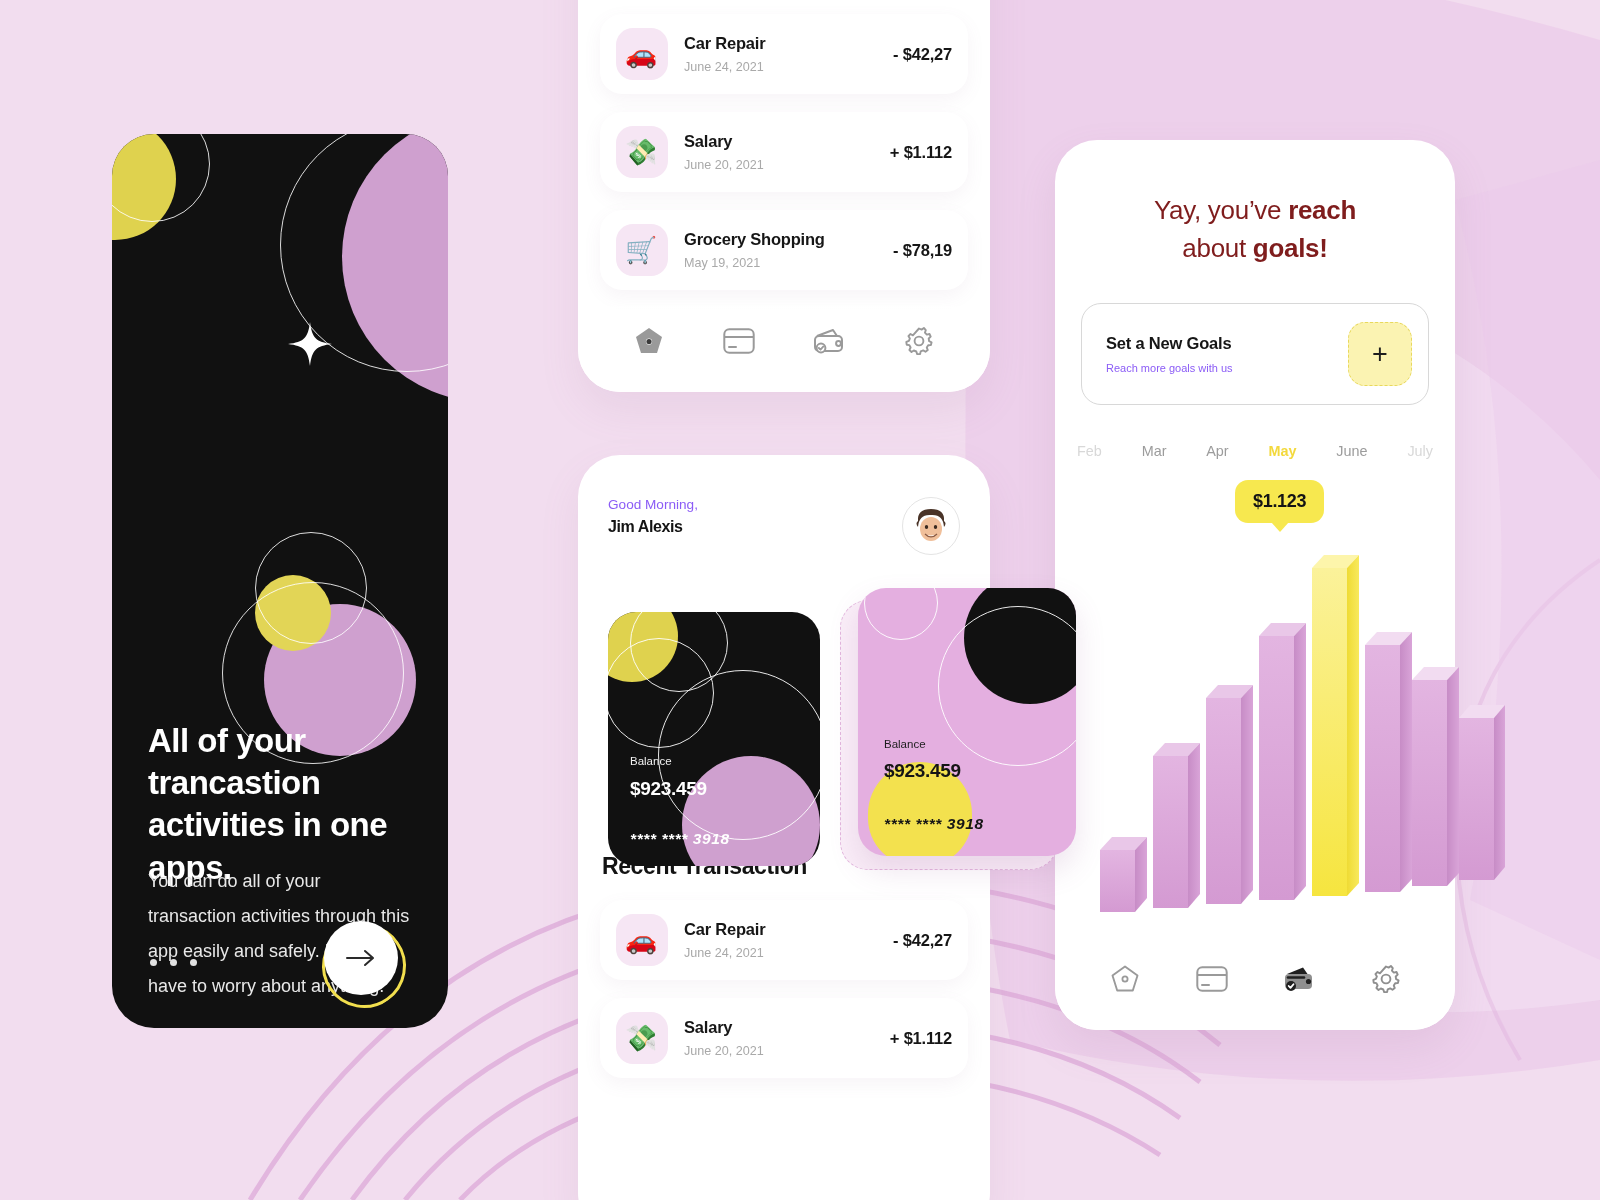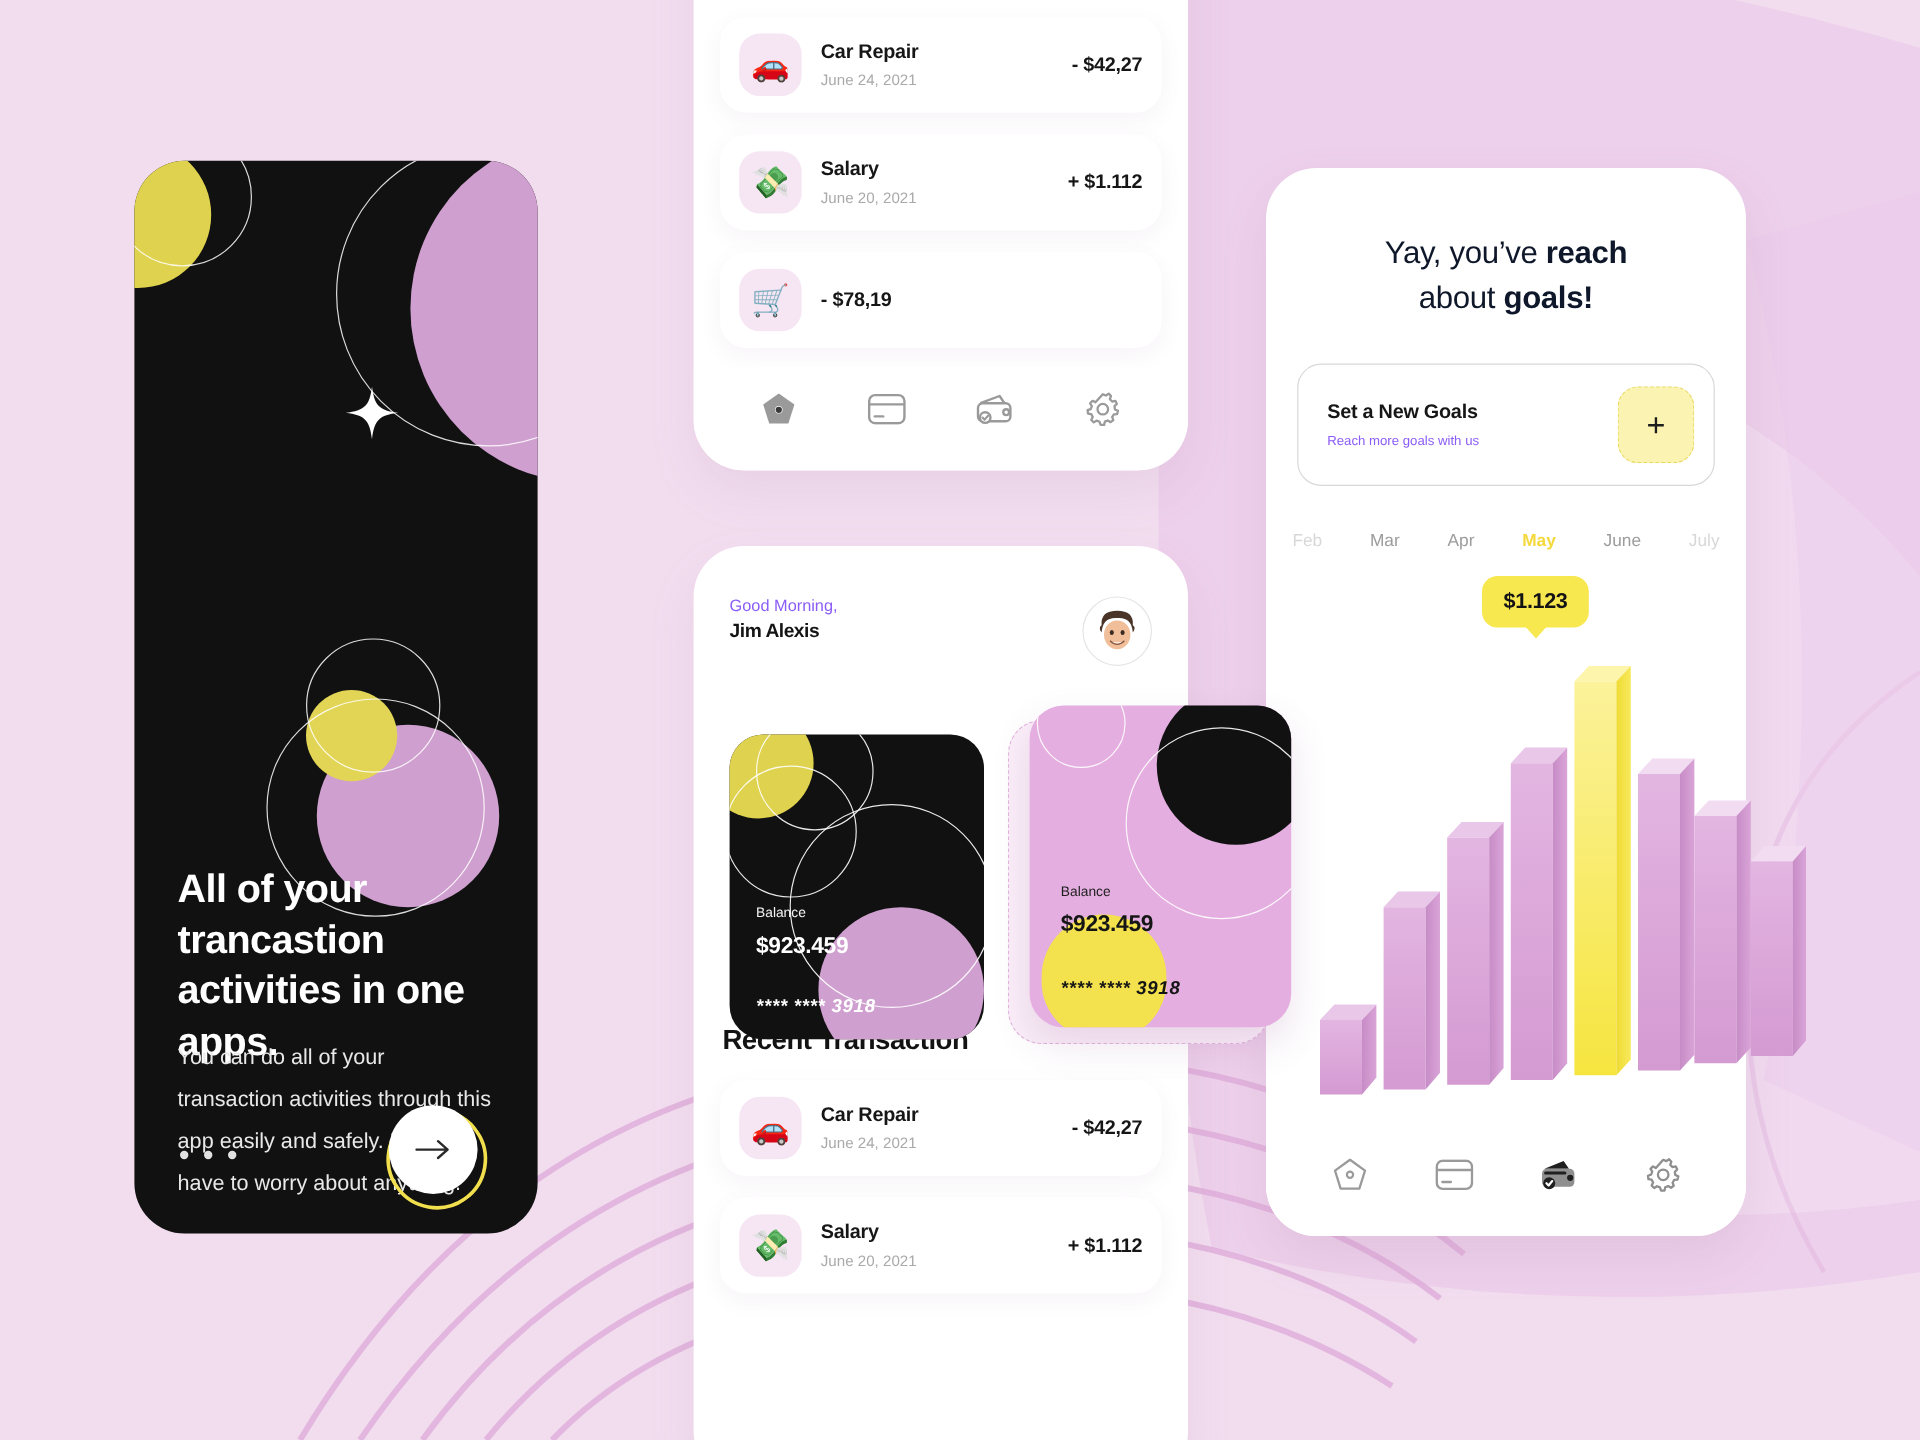--- a/index.html
+++ b/index.html
@@ -113,21 +113,21 @@
   .card-bal-val { font-size:19px; font-weight:700; position:absolute; z-index:3; letter-spacing:-.3px; }
   .card-num { font-size:15.5px; font-weight:700; position:absolute; z-index:3; letter-spacing:.6px;font-style:italic; }
   .c-circ { position:absolute; border-radius:50%; }
   .c-ring { position:absolute; border-radius:50%; border:1.4px solid rgba(255,255,255,.9); }
 
   .section-title { font-size:23px; font-weight:700; color:#131313;
                    padding:0 24px; margin-top:18px; margin-bottom:20px; letter-spacing:-.4px; }
 
   
   .goals-head { padding:52px 40px 0; text-align:center; }
-  .goals-title { font-size:26px; color:#0f172a; line-height:1.45; font-weight:400; letter-spacing:-.3px; }
+  .goals-title { font-size:26px; color:#7f1d1d; line-height:1.45; font-weight:400; letter-spacing:-.3px; }
   .goals-title b { font-weight:700; }
   .goal-box {
     margin:36px 26px 0; border:1.4px solid #d8d8d8; border-radius:20px;
     display:flex; align-items:center; justify-content:space-between;
     padding:18px 16px 18px 24px; cursor:pointer;
   }
   .goal-t1 { font-size:16.5px; font-weight:700; color:#161616; letter-spacing:-.2px; }
   .goal-t2 { font-size:11px; color:#8b5cf6; margin-top:9px; }
   .goal-plus {
     width:64px; height:64px; border-radius:17px; background:#fbf3b2;
@@ -225,20 +225,24 @@
     <div class="tx-row">
       <div class="tx-icon">💸</div>
       <div class="tx-mid">
         <div class="tx-name">Salary</div>
         <div class="tx-date">June 20, 2021</div>
       </div>
       <div class="tx-amt">+ $1.112</div>
     </div>
     <div class="tx-row">
       <div class="tx-icon">🛒</div>
+      <div class="tx-mid">
+        <div class="tx-name">Grocery Shopping</div>
+        <div class="tx-date">May 19, 2021</div>
+      </div>
       <div class="tx-amt">- $78,19</div>
     </div>
   </div>
   <div class="navbar" style="background:linear-gradient(to bottom, rgba(255,255,255,.75), #fff 26%);">
     <div class="nav-item">
       <svg width="30" height="30" viewBox="0 0 30 30">
         <path d="M15 2 L28 11 L23 27 H7 L2 11 Z" fill="#9a9a9a"></path>
         <circle cx="15" cy="15.5" r="3.1" fill="#fff"></circle>
         <circle cx="15" cy="15.5" r="2.6" fill="#3a3a3a"></circle>
       </svg>

